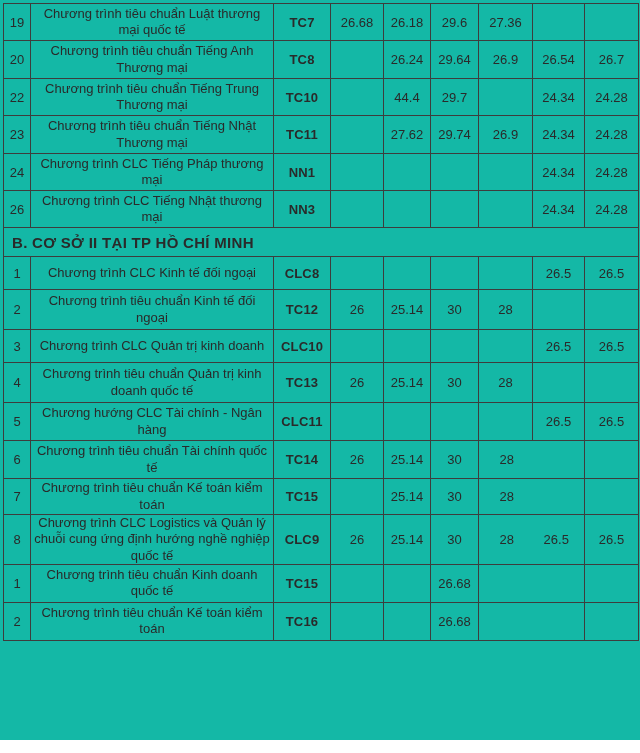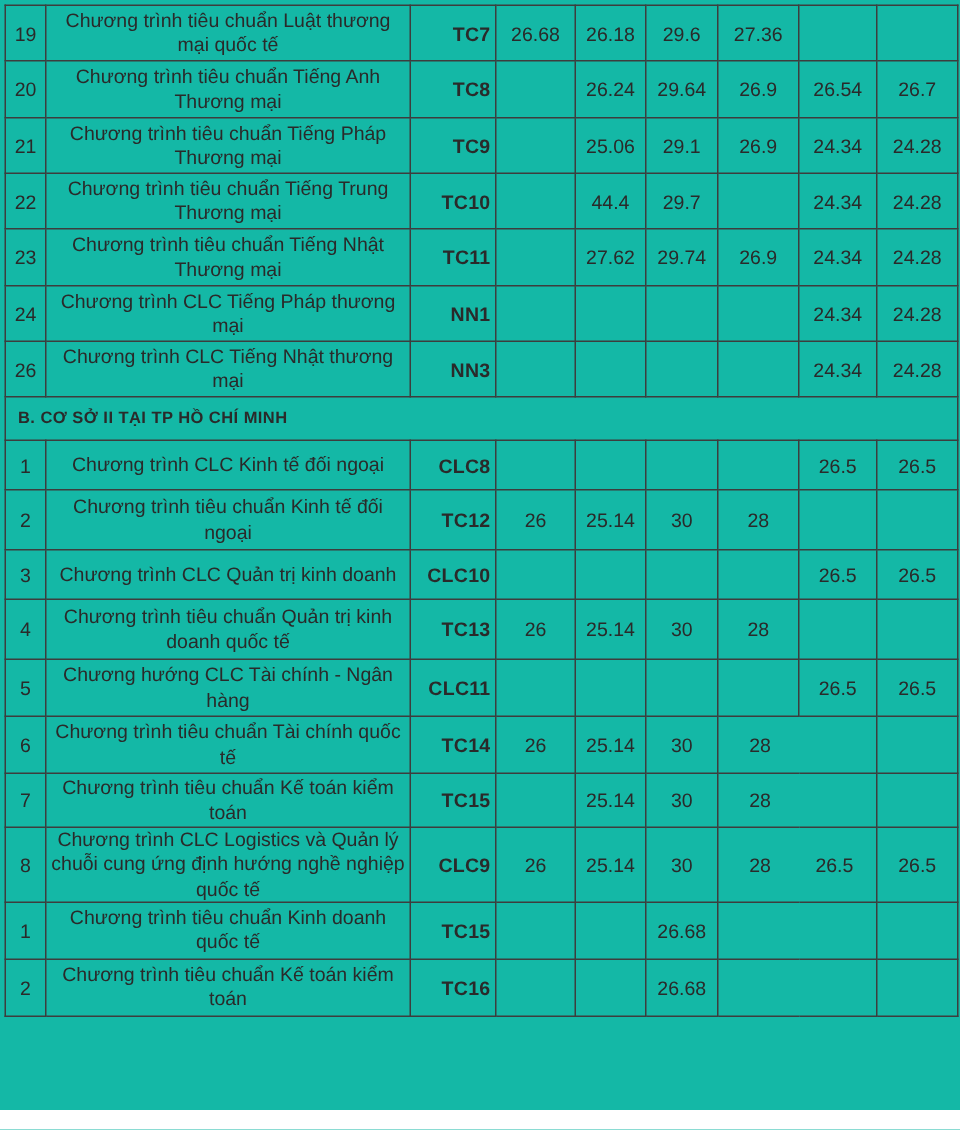--- a/index.html
+++ b/index.html
@@ -20,25 +20,25 @@
   table.doc-table td {
     border:1.5px solid #3d3d3d;
     padding:0 3px;
     font-size:13px;
     color:#2a2a2a;
     vertical-align:middle;
     overflow:hidden;
   }
   td.num   { text-align:center; }
   td.name  { text-align:center; padding:2px 6px; line-height:1.25; }
-  td.code  { text-align:right; font-weight:bold; letter-spacing:0.2px; }
+  td.code  { text-align:center; font-weight:bold; letter-spacing:0.2px; }
   td.score { text-align:center; }
   tr.section-header-row td {
     font-weight:bold;
-    font-size:11px;
+    font-size:15px;
     text-align:left;
     padding:3px 8px;
     letter-spacing:0.3px;
   }
   td.pair { padding:0; }
   .halves { display:flex; width:100%; }
   .halves span { flex:1 1 50%; text-align:center; }
 </style>
 </head>
 <body>
@@ -73,31 +73,20 @@
           <td class="name">Chương trình tiêu chuẩn Tiếng Anh Thương mại</td>
           <td class="code">TC8</td>
           <td class="score"></td>
           <td class="score">26.24</td>
           <td class="score">29.64</td>
           <td class="score">26.9</td>
           <td class="score">26.54</td>
           <td class="score">26.7</td>
         </tr>
         <tr style="height: 37px;">
-          <td class="num">21</td>
-          <td class="name">Chương trình tiêu chuẩn Tiếng Pháp Thương mại</td>
-          <td class="code">TC9</td>
-          <td class="score"></td>
-          <td class="score">25.06</td>
-          <td class="score">29.1</td>
-          <td class="score">26.9</td>
-          <td class="score">24.34</td>
-          <td class="score">24.28</td>
-        </tr>
-        <tr style="height: 37px;">
           <td class="num">22</td>
           <td class="name">Chương trình tiêu chuẩn Tiếng Trung Thương mại</td>
           <td class="code">TC10</td>
           <td class="score"></td>
           <td class="score">44.4</td>
           <td class="score">29.7</td>
           <td class="score"></td>
           <td class="score">24.34</td>
           <td class="score">24.28</td>
         </tr>

